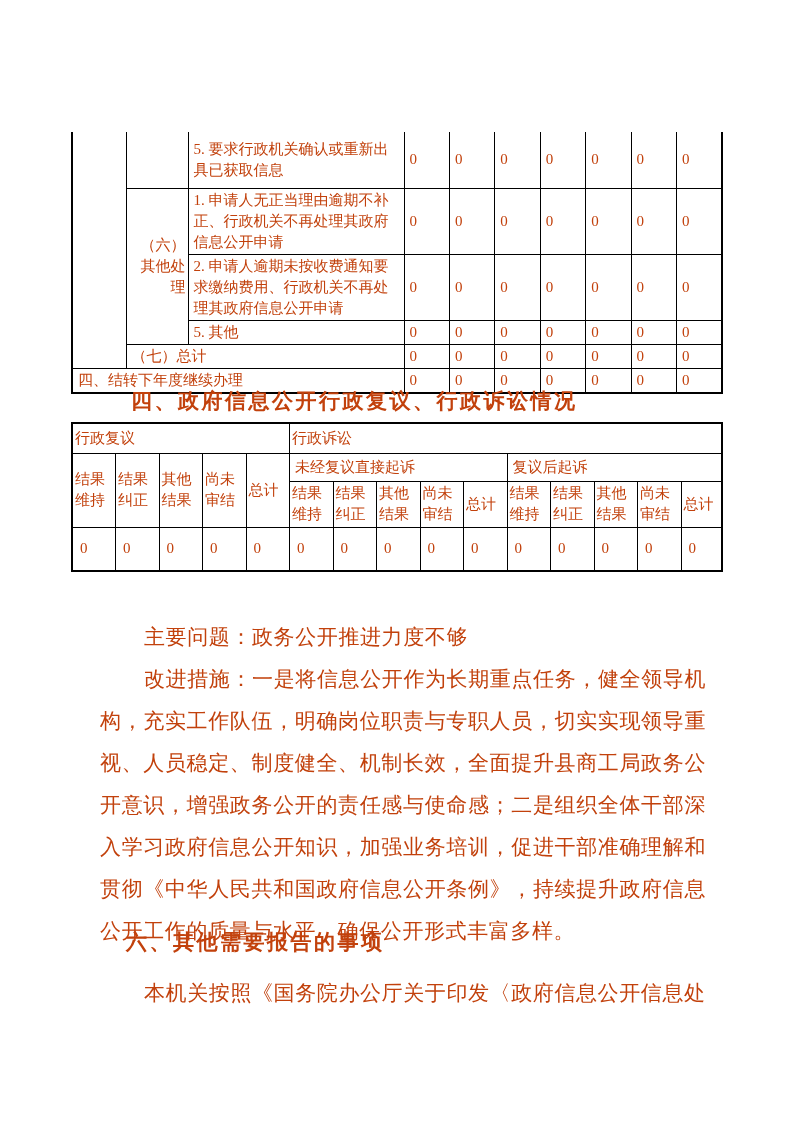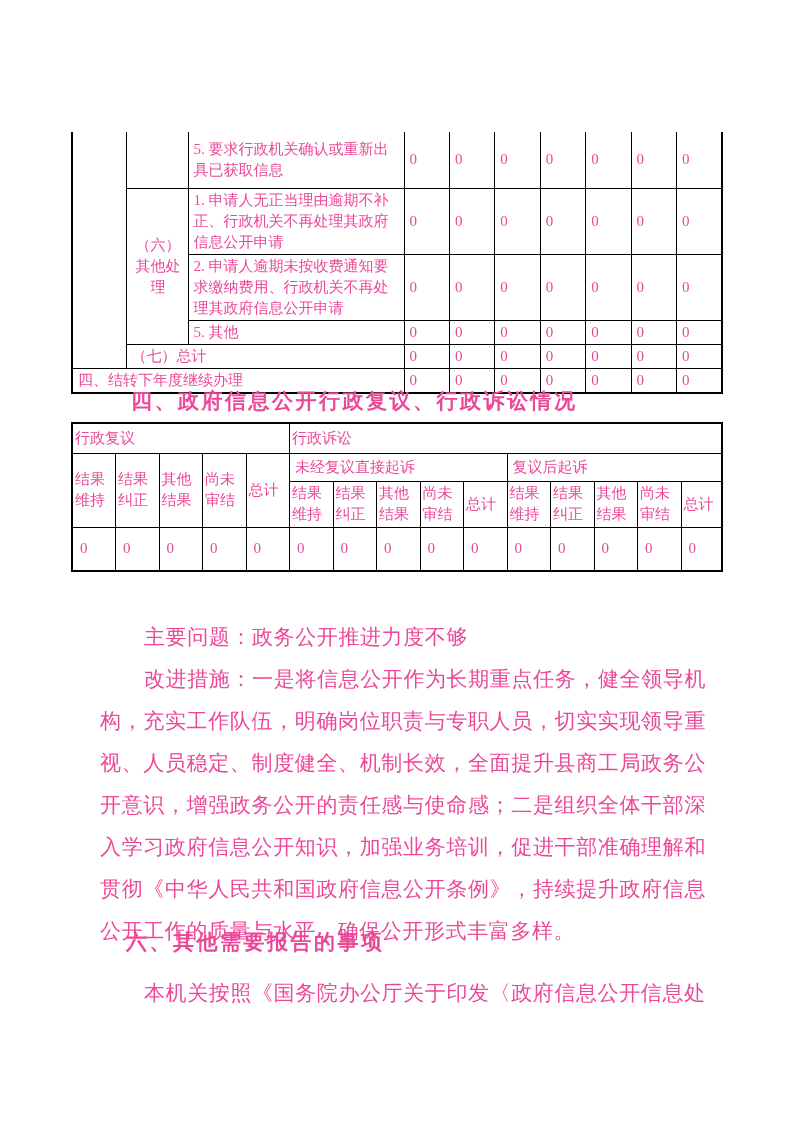--- a/index.html
+++ b/index.html
@@ -2,21 +2,21 @@
 <html><head>
 <meta charset="utf-8">
 <style>
   html, body { margin: 0; padding: 0; background: #888; }
   #page {
     position: relative;
     width: 793px;
     height: 1122px;
     margin: 0 auto;
     background: #ffffff;
-    color: #ec4899;
+    color: #c2410c;
     font-family: "Liberation Serif", "DejaVu Serif", serif;
     overflow: hidden;
   }
 
   
   table {
     border-collapse: collapse;
     table-layout: fixed;
     position: absolute;
     background: #fff;
@@ -33,21 +33,21 @@
 
   
   .t1 {
     left: 71px; top: 132px;
     width: 652px;
     border: 2px solid #000;
     border-top: 0;
   }
   .t1 tr.r1 > td { border-top: 0; }
   .t1 td.lbl  { text-align: left; padding-left: 5px; padding-right: 2px; }
-  .t1 td.grp  { text-align: center; padding-left: 4px; padding-right: 2px; }
+  .t1 td.grp  { text-align: right; padding-left: 4px; padding-right: 2px; }
   .t1 td.num  { text-align: left; padding-left: 5px; }
   .t1 td.empty { padding: 0; }
 
   
   .t2 {
     left: 71px; top: 422px;
     width: 652px;
     border: 2px solid #000;
   }
   .t2 td { padding: 1px 2px; }

